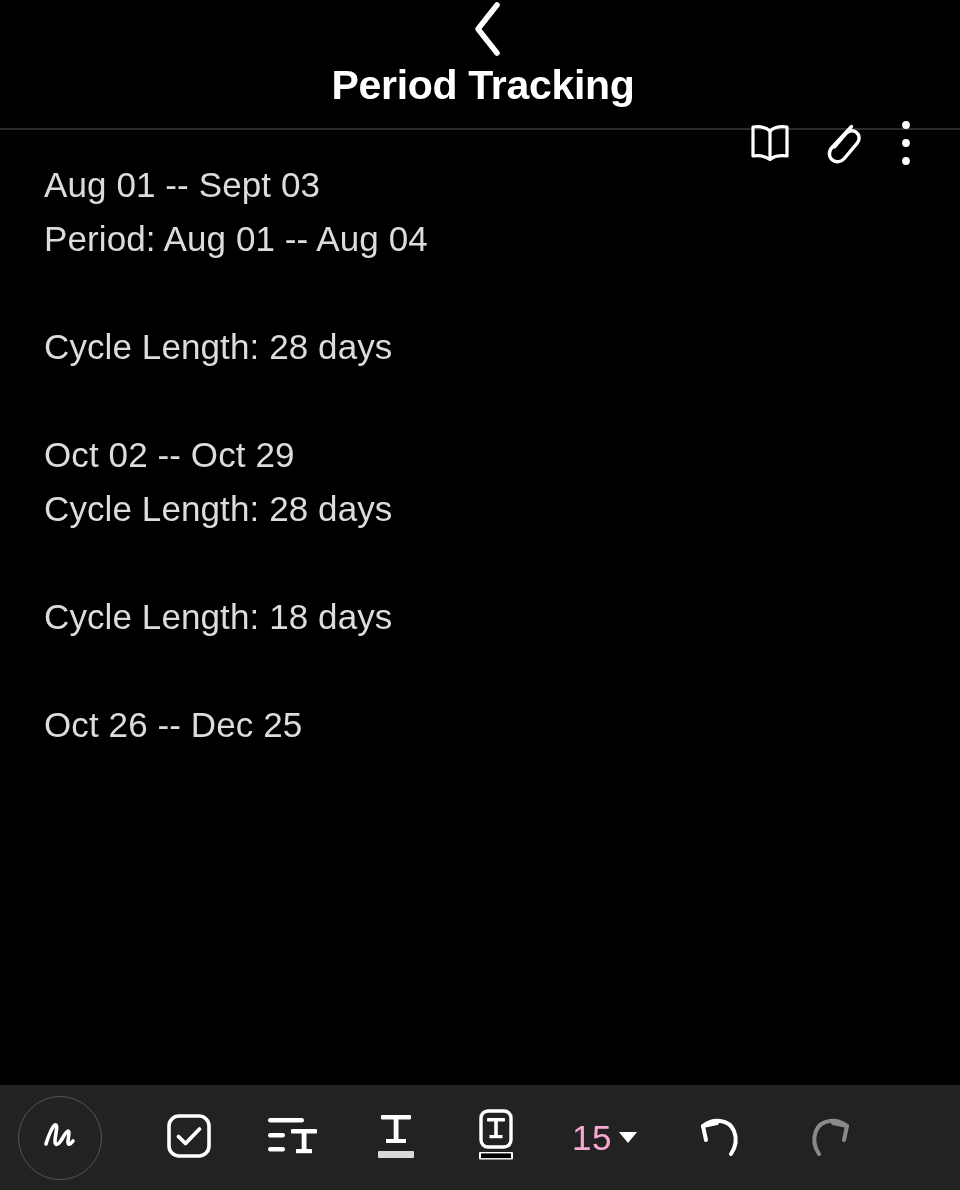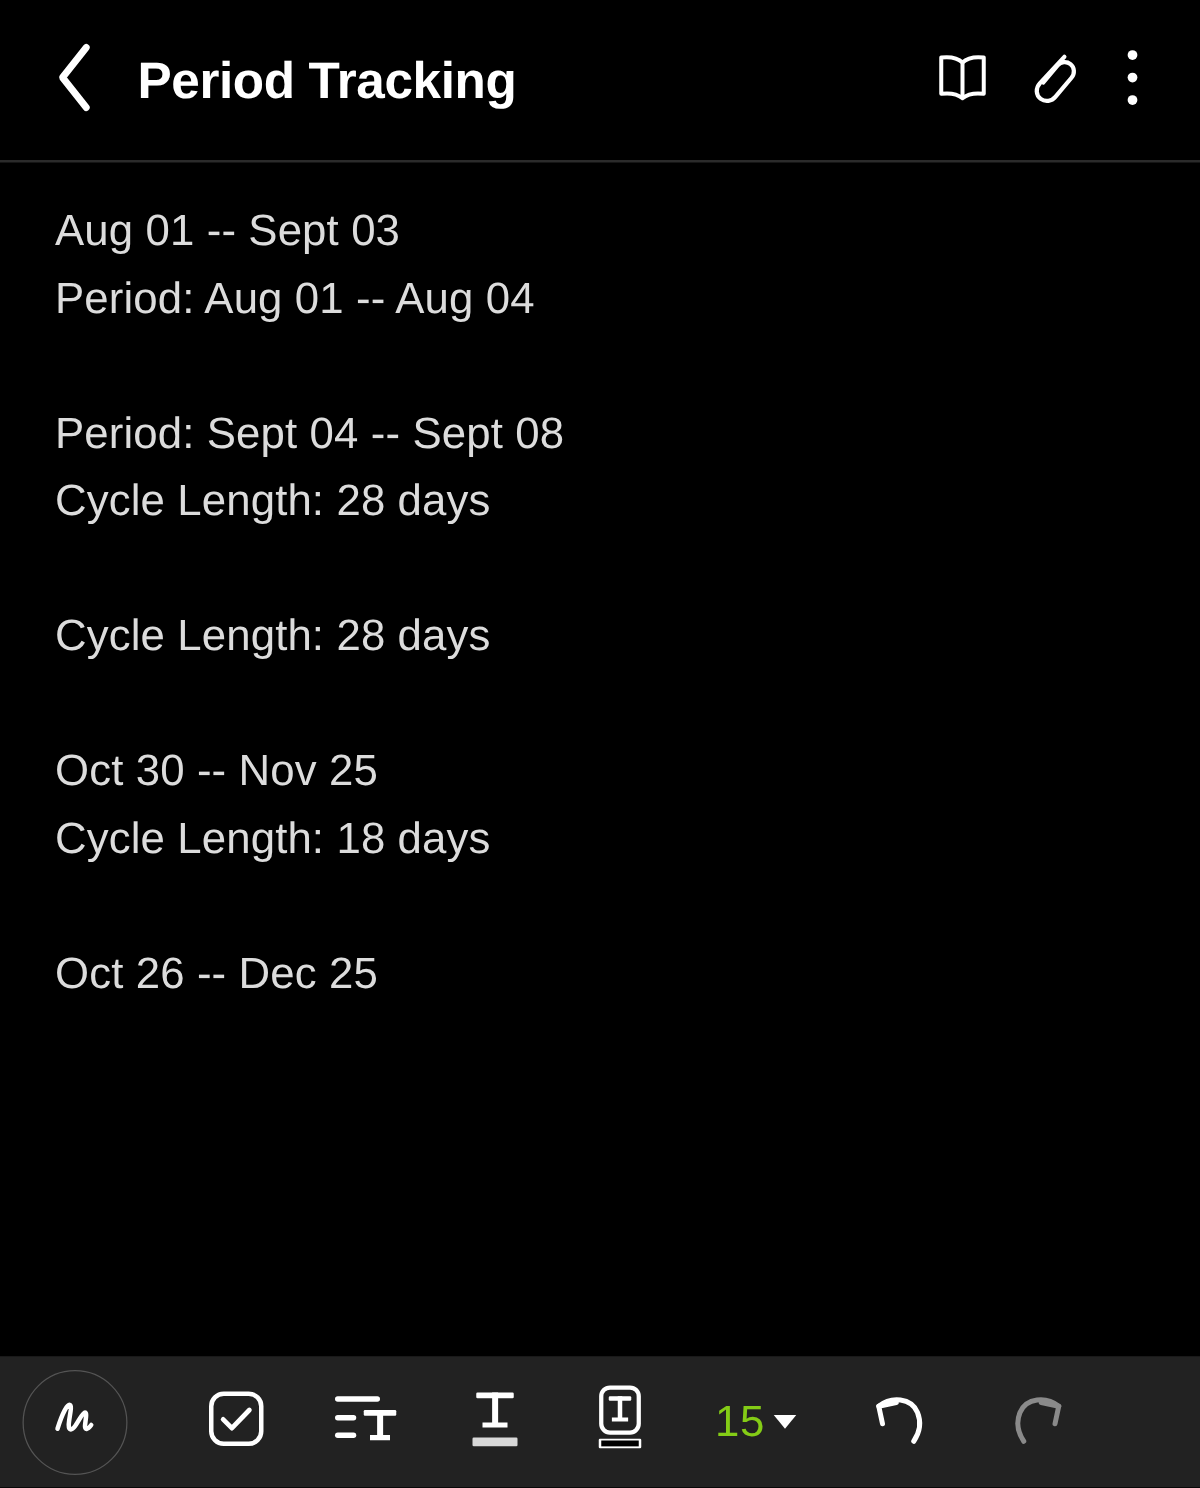--- a/index.html
+++ b/index.html
@@ -12,20 +12,21 @@
   }
   #app { position:relative; width:960px; height:1190px; background:#000; }
 
   
   .header {
     position:absolute; top:0; left:0;
     width:960px; height:130px;
     background:#000000;
     display:flex; align-items:center;
     border-bottom:2px solid #2b2b2b;
+    flex-direction:column;
   }
   .back-btn {
     width:62px; height:70px;
     margin-left:42px;
     display:flex; align-items:center; justify-content:flex-start;
     cursor:pointer;
   }
   .page-title {
     font-size:41px;
     font-weight:bold;
@@ -79,21 +80,21 @@
   }
   .pen-circle {
     width:84px; height:84px;
     border:1.5px solid #545454;
     border-radius:50%;
     display:flex; align-items:center; justify-content:center;
     margin-left:18px;
   }
   .fontsize {
     display:flex; align-items:center;
-    color:#84cc16;
+    color:#f9a8d4;
     font-size:35px;
     letter-spacing:0.5px;
   }
   .caret {
     display:inline-block;
     margin-left:7px;
     width:0; height:0;
     border-left:9px solid transparent;
     border-right:9px solid transparent;
     border-top:11px solid #ffffff;
@@ -156,30 +157,29 @@
   </div>
 
   <div class="note-body">
 
     <div class="note-block">
       <div class="note-line">Aug 01 -- Sept 03</div>
       <div class="note-line">Period: Aug 01 -- Aug 04</div>
     </div>
 
     <div class="note-block">
-      <div class="note-line">Period: Sept 04 -- Sept 08</div>
       <div class="note-line">Cycle Length: 28 days</div>
     </div>
 
     <div class="note-block">
+      <div class="note-line">Oct 02 -- Oct 29</div>
       <div class="note-line">Cycle Length: 28 days</div>
     </div>
 
     <div class="note-block">
-      <div class="note-line">Oct 30 -- Nov 25</div>
       <div class="note-line">Cycle Length: 18 days</div>
     </div>
 
     <div class="note-block">
       <div class="note-line">Oct 26 -- Dec 25</div>
     </div>
 
   </div>
 
   <div class="toolbar">

